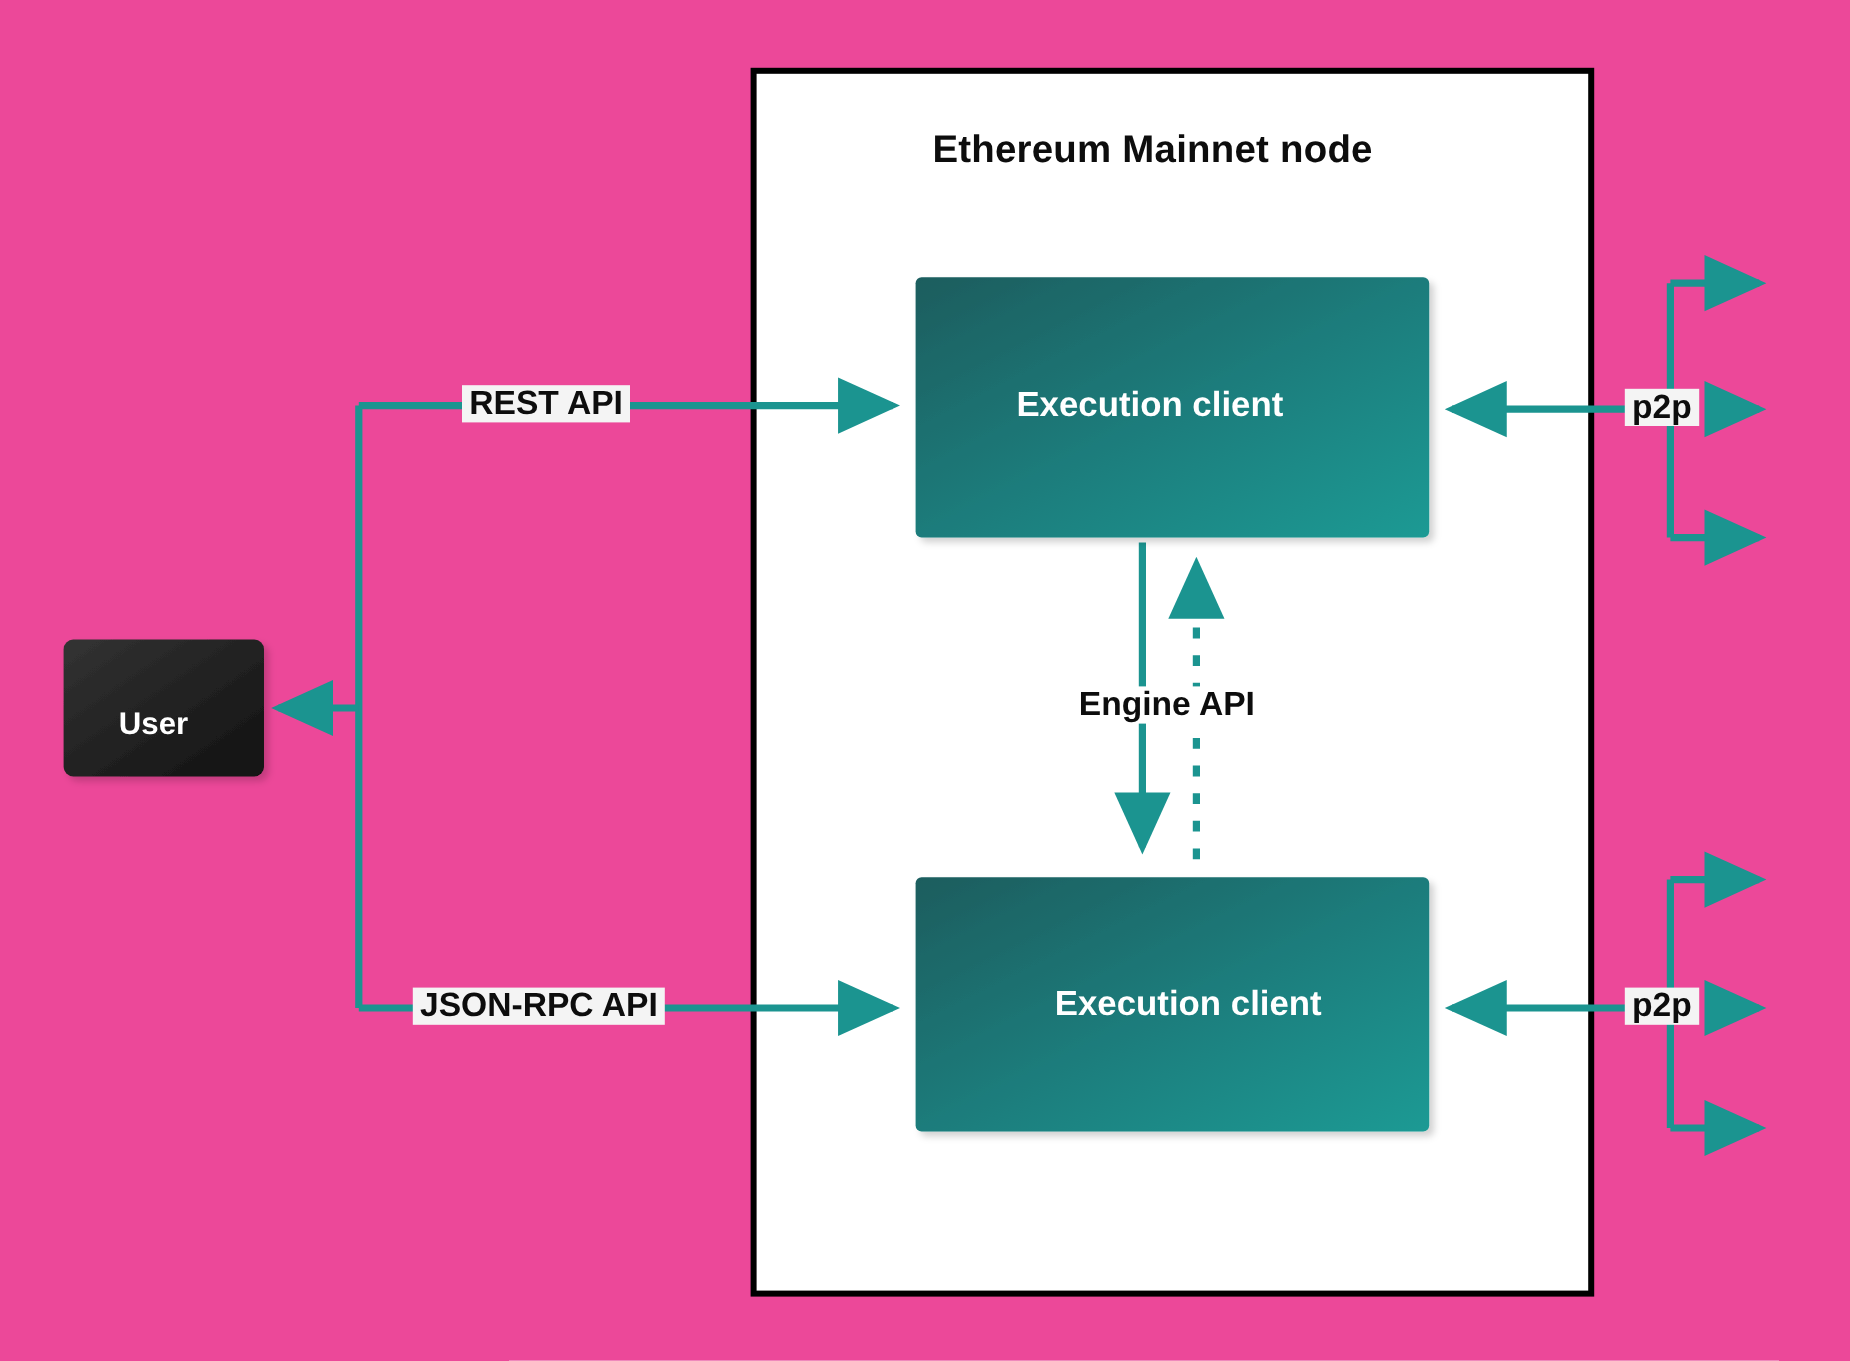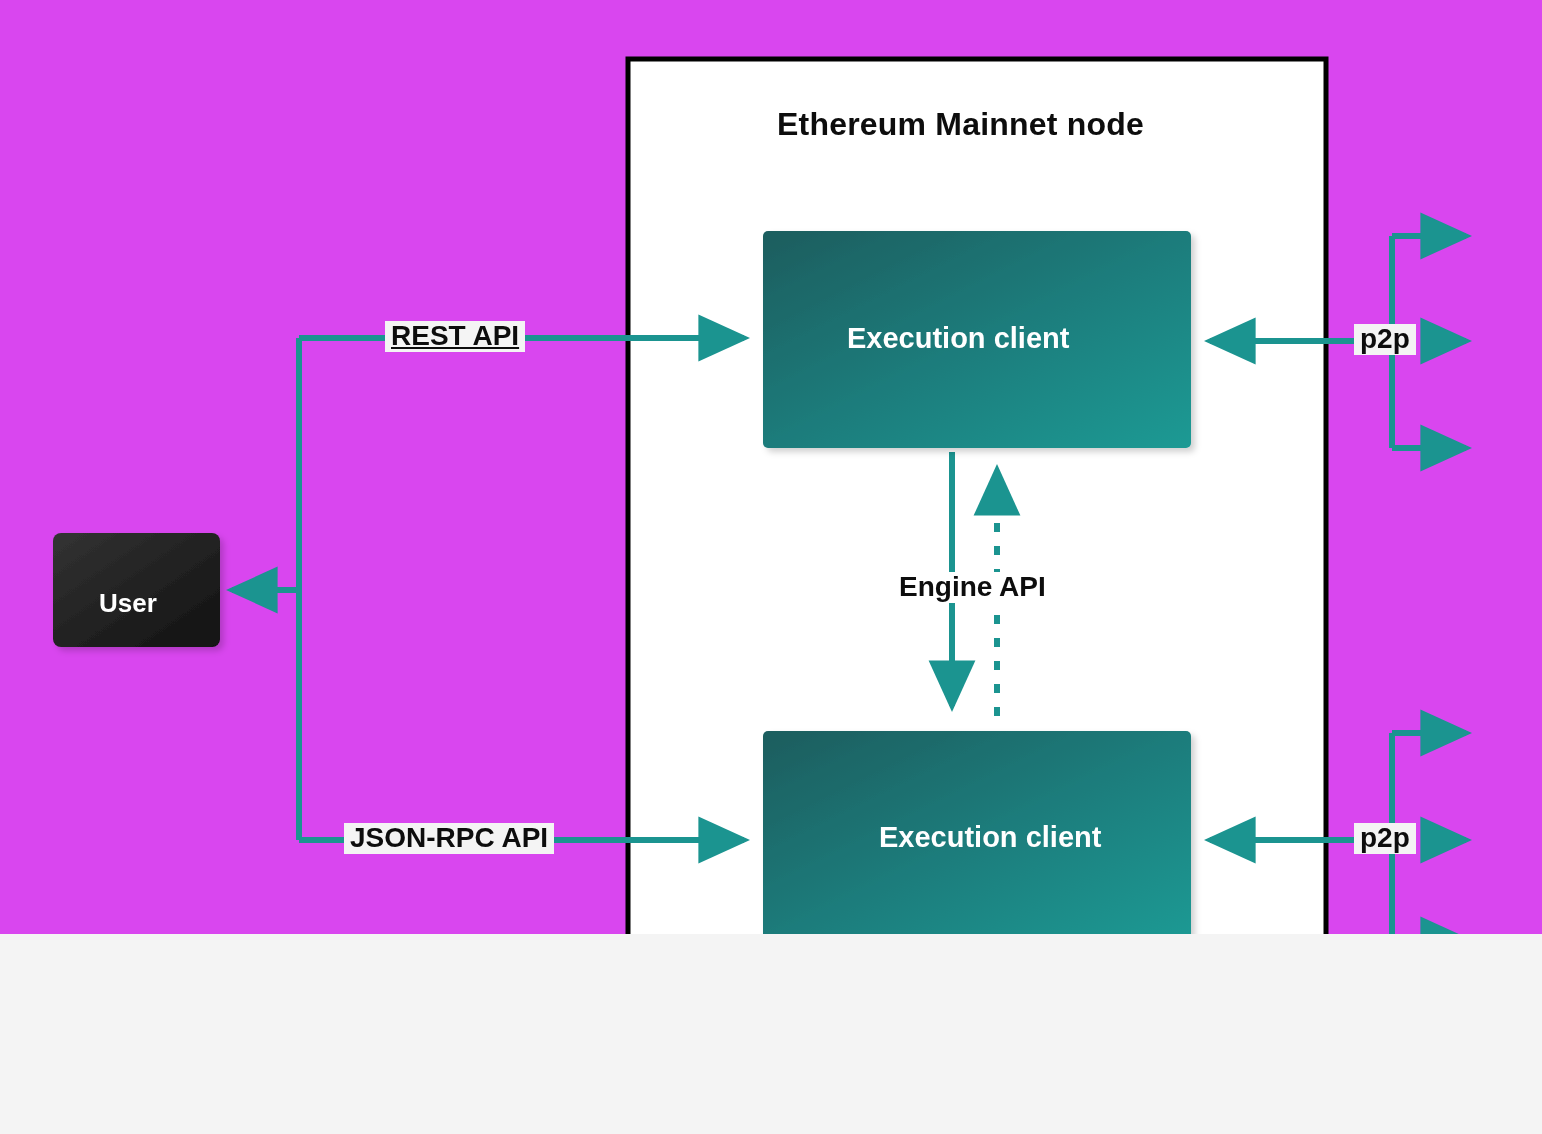--- a/index.html
+++ b/index.html
@@ -6,22 +6,22 @@
     margin: 0;
     padding: 0;
     background: #f4f4f4;
   }
   body {
     font-family: "Liberation Sans", sans-serif;
   }
   #canvas {
     position: relative;
     width: 1542px;
-    height: 934px;
-    background: #d946ef;
+    height: 1134px;
+    background: #ec4899;
     overflow: hidden;
   }
   #diagram-svg {
     position: absolute;
     left: 0;
     top: 0;
     width: 1542px;
     height: 1134px;
   }
   .node-label {
@@ -124,21 +124,21 @@
   </svg>
 
   <div class="container-title" style="left:777px; top:106px; font-size:32px; letter-spacing:0.2px;">Ethereum Mainnet node</div>
 
   <div class="node-label" style="left:99px; top:588px; font-size:26px;">User</div>
 
   <div class="node-label" style="left:847px; top:322px; font-size:29px;">Execution client</div>
 
   <div class="node-label" style="left:855px; top:821px; font-size:29px;margin-left:24px;">Execution client</div>
 
-  <div class="edge-label" style="left:385px; top:321px; font-size:28px;text-decoration:underline;">REST API</div>
+  <div class="edge-label" style="left:385px; top:321px; font-size:28px;">REST API</div>
 
   <div class="edge-label" style="left:344px; top:823px; font-size:28px;">JSON-RPC API</div>
 
   <div class="edge-label on-white" style="left:893px; top:572px; font-size:28px;">Engine API</div>
 
   <div class="edge-label" style="left:1354px; top:324px; font-size:28px;">p2p</div>
 
   <div class="edge-label" style="left:1354px; top:823px; font-size:28px;">p2p</div>
 
 </div>

